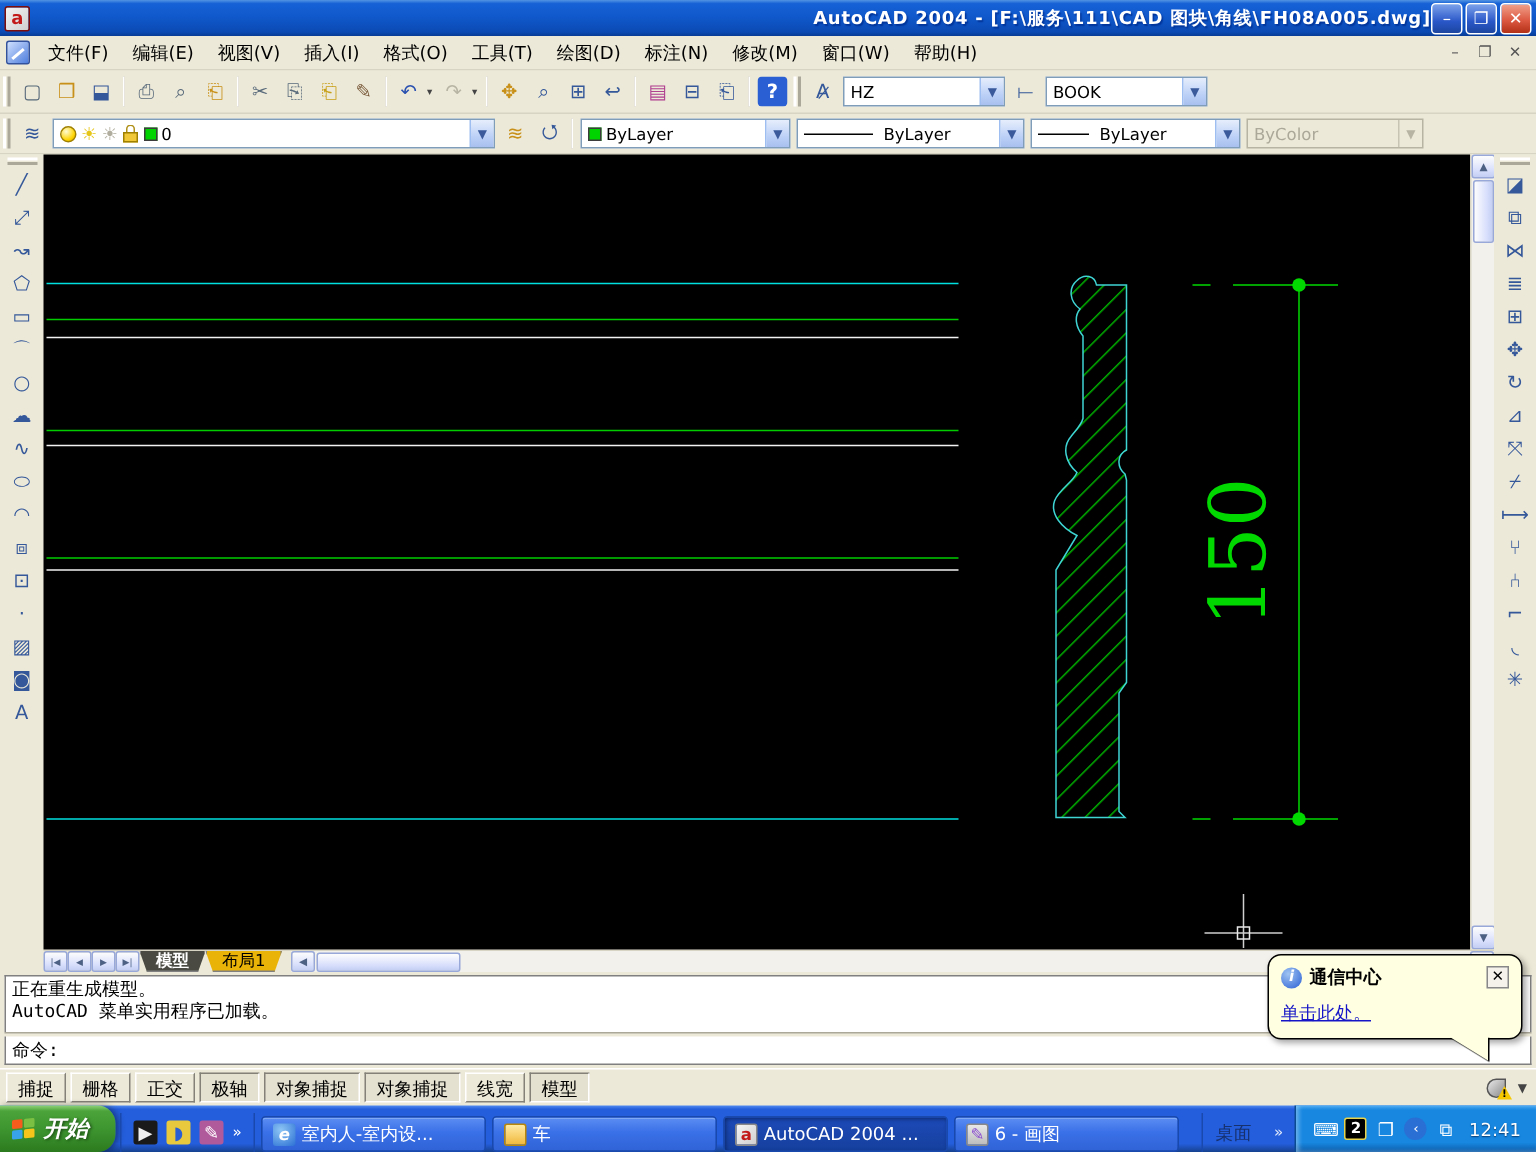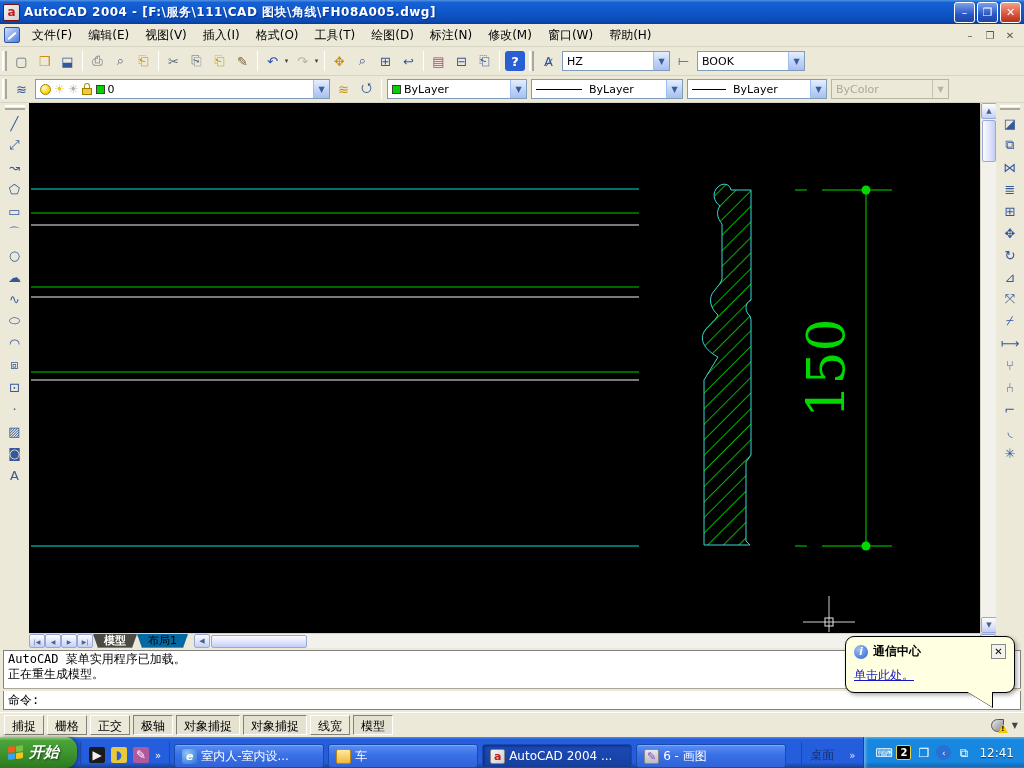--- a/index.html
+++ b/index.html
@@ -7,21 +7,21 @@
   body { font-family:"DejaVu Sans", sans-serif; font-size:12px; background:#ece9d8; position:relative; }
 
   
   .titlebar { height:24px; display:flex; align-items:center; padding:0 3px;
     background:linear-gradient(180deg,#5294e2 0%,#1661d6 10%,#1059cc 45%,#0b4ab4 88%,#073c96 100%);
     color:#fff; }
   .app-icon { width:17px; height:17px; background:linear-gradient(135deg,#f4f4f4,#cfcfcf); border:1px solid #7b0d0d;
     color:#c21a1a; font-weight:bold; font-size:12px; display:flex; align-items:center; justify-content:center;
     margin-right:4px; border-radius:2px; }
   .title-text { flex:1; font-weight:bold; font-size:12px; white-space:nowrap; overflow:hidden;
-    text-shadow:1px 1px 1px #00349a; letter-spacing:.5px; }
+    text-shadow:1px 1px 1px #00349a; letter-spacing:.5px;text-align:right; }
   .winbtns { display:flex; gap:2px; }
   .winbtn { width:21px; height:21px; border:1px solid #fff; border-radius:3px; color:#fff; font-size:11px;
     display:flex; align-items:center; justify-content:center;
     background:linear-gradient(180deg,#7ba1ea,#2a57c8 60%,#1c469f); }
   .winbtn.close { background:linear-gradient(180deg,#f0a08a,#dd5942 55%,#b33117); }
 
   
   .menubar { height:23px; display:flex; align-items:center; background:#ece9d8; border-bottom:1px solid #d8d4c4;
     padding:0 2px; }
   .mdi-icon { width:16px; height:16px; margin:0 4px 0 2px; border:1px solid #33529e; border-radius:2px;
@@ -75,21 +75,21 @@
   .sbtn { width:16px; height:16px; background:linear-gradient(180deg,#fdfdfd,#d7defc 70%,#c3cef2); border:1px solid #98a8d8;
     border-radius:2px; color:#4d6185; font-size:7px; display:flex; align-items:center; justify-content:center; }
   .vthumb { width:14px; height:42px; margin:1px; background:linear-gradient(90deg,#fdfdfd,#d7defc 70%,#c3cef2);
     border:1px solid #98a8d8; border-radius:2px; }
   .bottomrow { height:15px; display:flex; align-items:stretch; background:#ece9d8; border-top:1px solid #d8d4c4; }
   .tabnav { display:flex; }
   .tabnav .sbtn { height:14px; font-size:6px; }
   .tab { display:flex; align-items:center; padding:0 10px; font-size:11px; border:1px solid #808080;
     border-top:none; clip-path:polygon(0 0,100% 0,calc(100% - 5px) 100%,5px 100%); }
   .tab.active { background:#4a4a42; color:#fff; font-weight:bold; }
-  .tab.inactive { background:#0369a1; color:#000; }
+  .tab.inactive { background:#eab308; color:#000; }
   .hscroll { flex:1; display:flex; margin-left:6px; background:#f3f1ec; }
   .hthumb { height:13px; width:96px; margin:1px; background:linear-gradient(180deg,#fdfdfd,#d7defc 70%,#c3cef2);
     border:1px solid #98a8d8; border-radius:2px; }
   .hfill { flex:1; }
 
   
   .cmd { height:64px; background:#ece9d8; padding:2px 3px; display:flex; flex-direction:column; }
   .cmd-history { flex:1; background:#fff; border:1px solid #808080; border-bottom:none; font-family:"DejaVu Sans Mono", monospace;
     font-size:12px; padding:1px 4px; line-height:15px; overflow:hidden; }
   .cmd-split { height:3px; background:#ece9d8; border-top:1px solid #aca899; }
@@ -386,22 +386,22 @@
         <div class="tbtn" style="width: 22px; height: 22px;">⑃</div>
         <div class="tbtn" style="width: 22px; height: 22px;">⌐</div>
         <div class="tbtn" style="width: 22px; height: 22px;">◟</div>
         <div class="tbtn" style="width: 22px; height: 22px;">✳</div>
       </div>
   </div>
 </div>
 
 <div class="cmd">
   <div class="cmd-history" id="cmd-history">
+      <div>正在重生成模型。</div>
       <div>AutoCAD 菜单实用程序已加载。</div>
-      <div>正在重生成模型。</div>
     </div>
   <div class="cmd-split"></div>
   <div class="cmd-prompt">命令:</div>
 </div>
 
 <div class="statusbar">
   <div id="status-toggles" style="display:flex;gap:3px;">
       <div class="stbtn">捕捉</div>
       <div class="stbtn">栅格</div>
       <div class="stbtn">正交</div>

